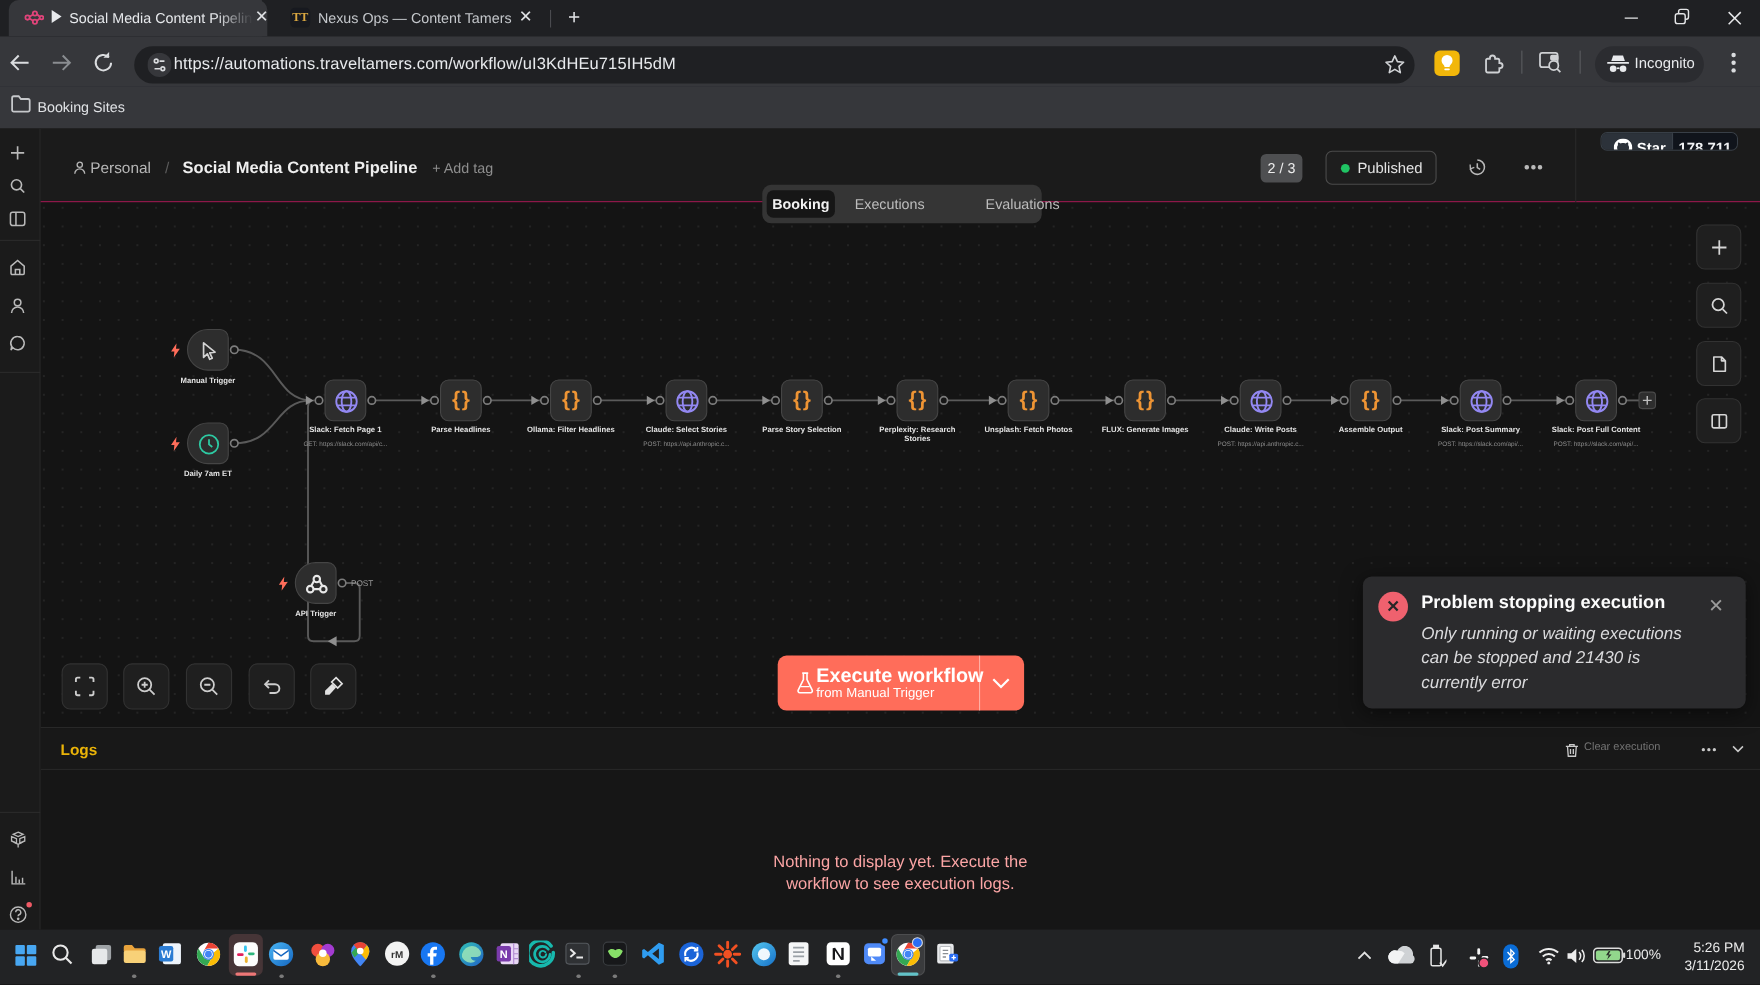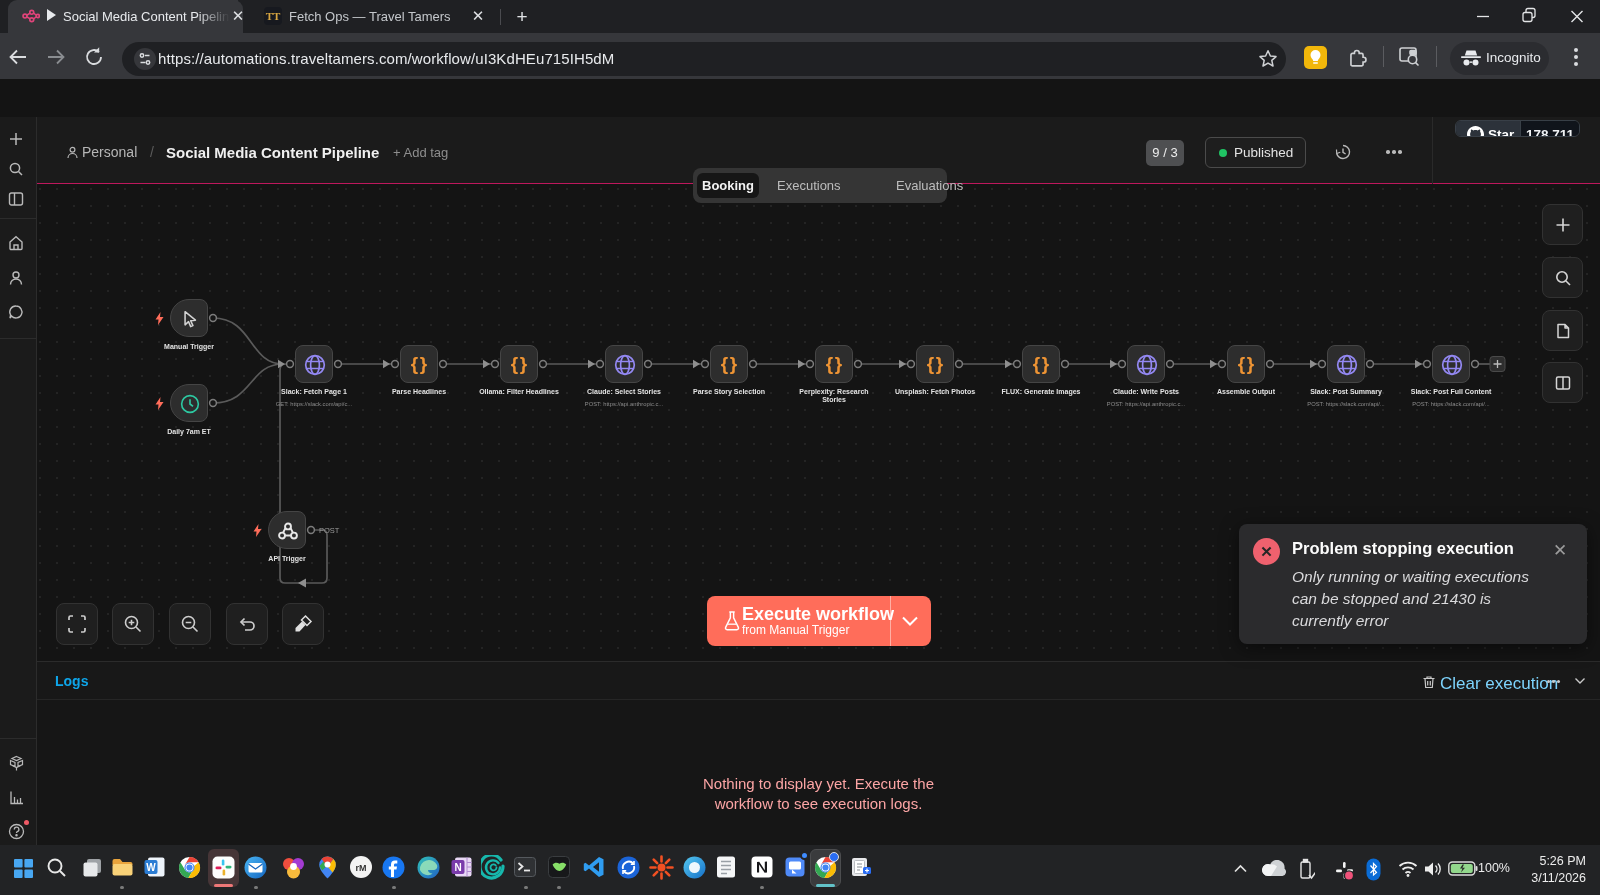--- a/index.html
+++ b/index.html
@@ -71,22 +71,22 @@
 .execbtn .l2 { position:absolute; left:35px; top:27px; color:#fff; font-size:12px; }
 
 .toast { position:absolute; left:1239px; top:407px; width:348px; height:120px; background:#2b2b2d; border-radius:8px; box-shadow:0 4px 18px rgba(0,0,0,0.5); z-index:7; }
 .toast .ic { position:absolute; left:14px; top:14px; width:27px; height:27px; border-radius:50%; background:#ef616e; color:#262626; font-weight:bold; text-align:center; line-height:27px; font-size:15px; }
 .toast .tt { position:absolute; left:53px; top:15px; font-size:16.5px; font-weight:bold; color:#fcfcfc; }
 .toast .tx { position:absolute; left:314px; top:16px; font-size:17px; color:#9b9b9b; }
 .toast .bd { position:absolute; left:53px; top:42px; width:250px; font-size:15.5px; font-style:italic; color:#dadadc; line-height:22px; }
 
 .logs { position:absolute; left:37px; top:544px; width:1563px; height:184px; background:#161616; border-top:1px solid #2b2b2b; }
 .logs .hd { position:absolute; left:0; top:0; width:1563px; height:38px; border-bottom:1px solid #262626; background:#181818; }
-.logs .ttl { position:absolute; left:18px; top:11px; font-size:14px; font-weight:bold; color:#0ea5e9; }
-.logs .clr { position:absolute; left:1403px; top:12px; font-size:17px; color:#7dd3fc; }
+.logs .ttl { position:absolute; left:18px; top:11px; font-size:14px; font-weight:bold; color:#eab308; }
+.logs .clr { position:absolute; left:1403px; top:12px; font-size:10px; color:#737373; }
 .logs .empty { position:absolute; left:0; top:112px; width:1563px; text-align:center; font-size:15px; color:#fca5a5; line-height:20px; }
 
 
 .taskbar { position:absolute; left:0; top:845px; width:1600px; height:50px; background:#222325; }
 .tbi { position:absolute; top:10px; width:25px; height:25px; }
 .tbdot { position:absolute; top:41px; width:4px; height:3px; border-radius:2px; background:#7a7a7a; }
 .clockt { position:absolute; right:14px; top:8px; text-align:right; color:#ececec; font-size:12.5px; line-height:17px; }
 svg { display:block; }
 </style>
 </head>
@@ -103,21 +103,21 @@
             <path d="M6.4 9 10.8 6.2 M6.4 11 10.8 13.8 M15.5 6 18.9 9 M15.5 14 18.9 11"></path>
           </g>
         </svg>
       <div class="tab-play"></div>
       <div class="tab-title">Social Media Content Pipelin</div>
       <div class="tab-fade"></div>
       <div class="tab-x" style="left:222px;">✕</div>
     </div>
     <div class="tab2">
       <div class="t2fav">TT</div>
-      <div class="t2title">Fetch Ops — Travel Tamers</div>
+      <div class="t2title">Nexus Ops — Content Tamers</div>
       <div class="tab-x" style="left:219px;">✕</div>
     </div>
     <div class="tabsep"></div>
     <div class="tab-new">+</div>
     <svg class="winctl" style="left:1470px;" width="26" height="33" viewBox="0 0 26 33">
         <path d="M7 16.5 H19" stroke="#e4e5e7" stroke-width="1.3"></path>
       </svg>
     <svg class="winctl" style="left:1516px;" width="26" height="33" viewBox="0 0 26 33">
         <g fill="none" stroke="#e4e5e7" stroke-width="1.3">
           <rect x="7" y="12.5" width="9" height="9" rx="2"></rect>
@@ -180,20 +180,26 @@
             <rect x="1" y="7.3" width="20" height="1.7" rx="0.8"></rect>
             <circle cx="6.5" cy="13.5" r="3"></circle>
             <circle cx="15.5" cy="13.5" r="3"></circle>
             <path d="M9.5 12.7 a2 1.2 0 0 1 3 0 l-0.4 1.2 a1.6 0.8 0 0 0-2.2 0z"></path>
           </g>
         </svg>
       <span>Incognito</span>
     </div>
     <div style="position:absolute;left:1574px;top:15px;width:4px;height:4px;border-radius:50%;background:#dadcdf;box-shadow:0 7px 0 #dadcdf, 0 14px 0 #dadcdf;"></div>
   </div>
+  <div class="bookmarks" id="bookmarks">
+    <svg style="position:absolute;left:9px;top:7px;" width="20" height="17" viewBox="0 0 20 17">
+        <path d="M2 3 a1.5 1.5 0 0 1 1.5-1.5 h4.5 l2 2.5 h6.5 a1.5 1.5 0 0 1 1.5 1.5 v8.5 a1.5 1.5 0 0 1-1.5 1.5 h-13 a1.5 1.5 0 0 1-1.5-1.5z" fill="none" stroke="#c6c8cb" stroke-width="1.6"></path>
+      </svg>
+    <div class="bm-label">Booking Sites</div>
+  </div>
   <div class="app" id="app">
     <div class="rail" id="rail">
       <svg style="position:absolute;left:8px;top:14px;" width="16" height="16" viewBox="0 0 16 16">
           <path d="M8 2 v12 M2 8 h12" stroke="#b9b9b9" stroke-width="1.5"></path>
         </svg>
       <svg style="position:absolute;left:8px;top:44px;" width="16" height="16" viewBox="0 0 16 16">
           <g fill="none" stroke="#b9b9b9" stroke-width="1.5">
             <circle cx="7" cy="7" r="4.6"></circle>
             <path d="M10.5 10.5 14 14"></path>
           </g>
@@ -248,21 +254,21 @@
       <svg style="position:absolute;left:29px;top:29px;" width="13" height="13" viewBox="0 0 13 13">
           <g fill="none" stroke="#b6b6b6" stroke-width="1.2">
             <circle cx="6.5" cy="3.8" r="2.4"></circle>
             <path d="M2 12 a4.5 4.5 0 0 1 9 0"></path>
           </g>
         </svg>
       <div class="crumb" style="left:45px;">Personal</div>
       <div class="crumb" style="left:113px; color:#5c5c5c;">/</div>
       <div class="wf-title">Social Media Content Pipeline</div>
       <div class="addtag">+ Add tag</div>
-      <div class="badge03">9 / 3</div>
+      <div class="badge03">2 / 3</div>
       <div class="pubbtn">
           <div class="dot"></div>
           <span>Published</span>
         </div>
       <svg style="position:absolute;left:1297px;top:26px;" width="18" height="18" viewBox="0 0 18 18">
           <g fill="none" stroke="#b9b9b9" stroke-width="1.4">
             <path d="M9 2.5 a6.5 6.5 0 1 1-6.3 8"></path>
             <path d="M2.5 6.5 2.7 10.5 6.3 9.2" stroke-width="1.2"></path>
             <path d="M9 5.5 v3.8 l2.6 1.7"></path>
           </g>

